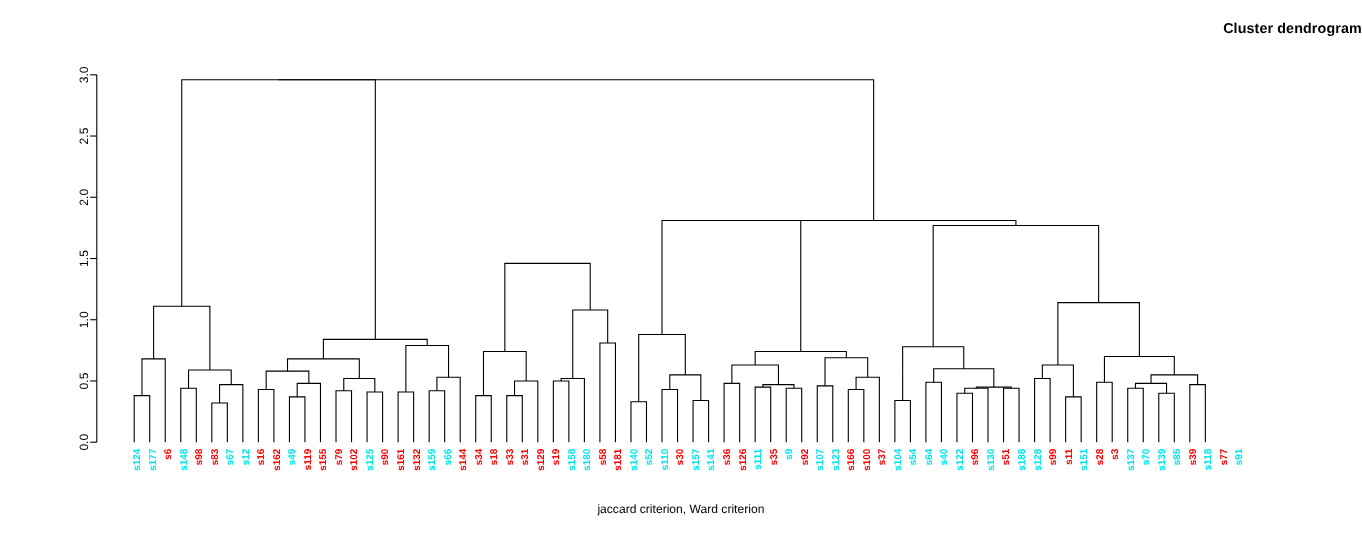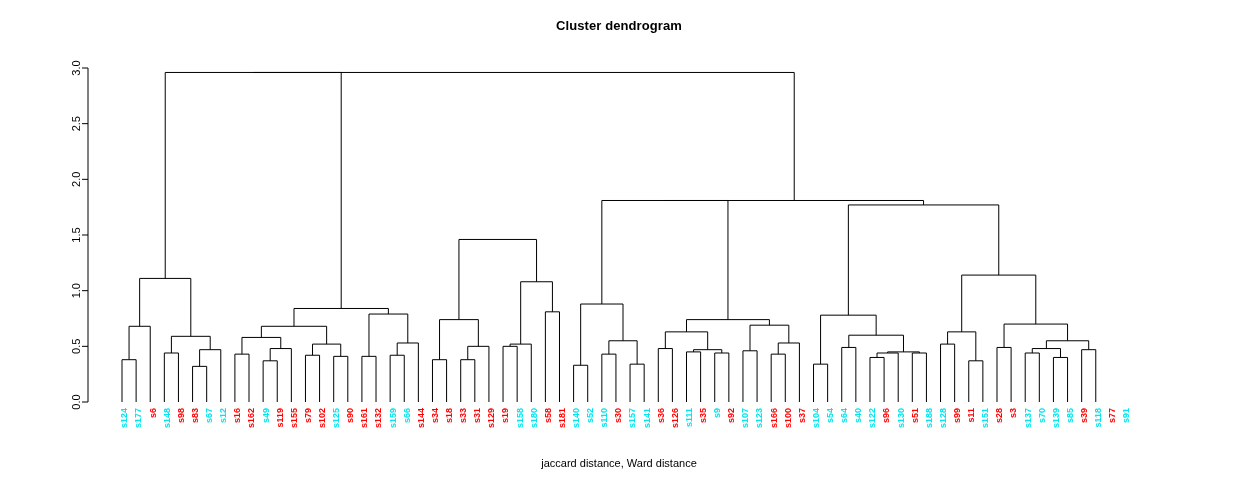--- a/index.html
+++ b/index.html
@@ -1,33 +1,33 @@
 <!DOCTYPE html>
 <html><head>
 <meta charset="utf-8">
 <style>
   html,body{margin:0;padding:0;background:#ffffff;}
   body{width:1238px;height:500px;overflow:hidden;
        font-family:"Liberation Sans","DejaVu Sans",sans-serif;}
   #root{position:relative;width:1238px;height:500px;}
-  #title{position:absolute;left:0;top:18px;width:1238px;text-align:center;
+  #title{position:absolute;left:0;top:18px;width:1238px;text-align:right;
          font-size:13px;font-weight:bold;color:#000;letter-spacing:0.1px;}
   #xlab{position:absolute;left:0;top:457px;width:1238px;text-align:center;
         font-size:11px;color:#000;}
   svg{position:absolute;left:0;top:0;}
   .tick-label{font-size:11px;fill:#000;font-family:"Liberation Sans","DejaVu Sans",sans-serif;}
   .leaf-label{font-size:9px;font-weight:bold;font-family:"Liberation Sans","DejaVu Sans",sans-serif;}
 </style>
 </head>
 <body>
 
 <div id="root">
 
   <div id="title">Cluster dendrogram</div>
-  <div id="xlab">jaccard distance, Ward distance</div>
+  <div id="xlab">jaccard criterion, Ward criterion</div>
 
   <svg id="canvas" width="1238" height="500">
     <g id="axis-group">
         <line x1="88" y1="402" x2="88" y2="68" stroke="#000" stroke-width="1"></line>
         <line x1="88" y1="402" x2="82" y2="402" stroke="#000" stroke-width="1"></line>
         <text x="77" y="402" text-anchor="middle" dominant-baseline="middle" class="tick-label" transform="rotate(-90 77 402)">0.0</text>
         <line x1="88" y1="346.3333333333333" x2="82" y2="346.3333333333333" stroke="#000" stroke-width="1"></line>
         <text x="77" y="346.3333333333333" text-anchor="middle" dominant-baseline="middle" class="tick-label" transform="rotate(-90 77 346.3333333333333)">0.5</text>
         <line x1="88" y1="290.6666666666667" x2="82" y2="290.6666666666667" stroke="#000" stroke-width="1"></line>
         <text x="77" y="290.6666666666667" text-anchor="middle" dominant-baseline="middle" class="tick-label" transform="rotate(-90 77 290.6666666666667)">1.0</text>

